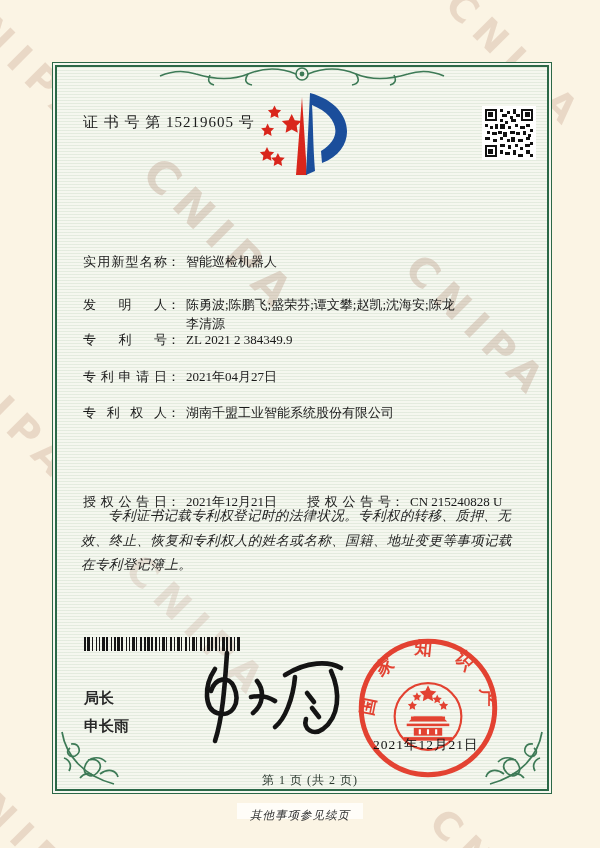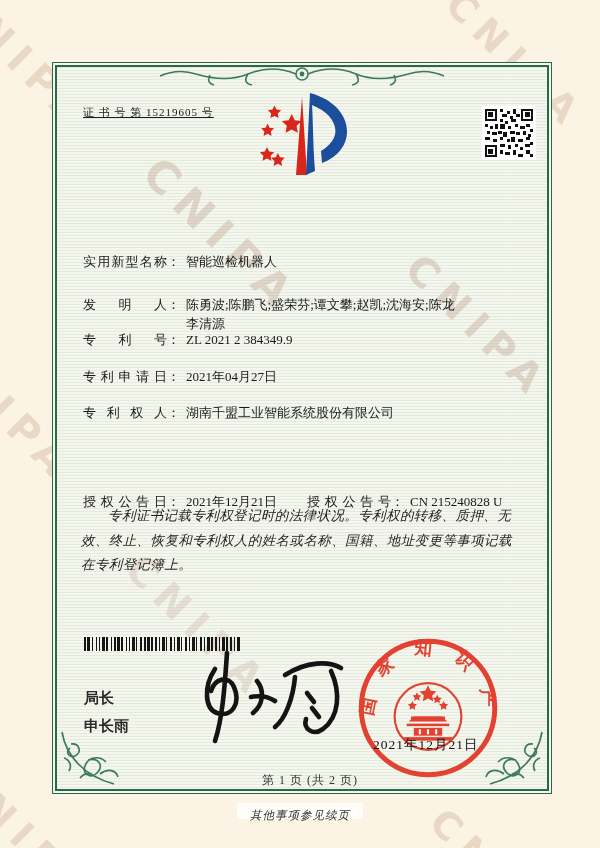--- a/index.html
+++ b/index.html
@@ -8,21 +8,21 @@
   .wm{position:absolute;font-family:"DejaVu Sans",sans-serif;font-weight:700;
       letter-spacing:10px;transform:rotate(45deg);transform-origin:left top;
       color:rgba(205,172,150,.38);z-index:0;pointer-events:none;user-select:none;}
   .wm.inside{color:rgba(198,170,152,.45);}
   .cert{position:absolute;left:52px;top:62px;width:500px;height:732px;
         border:1px solid #2b6847;padding:2px;box-sizing:border-box;z-index:1;background:#f5f7ef;}
   .cert-inner{position:relative;width:100%;height:100%;box-sizing:border-box;
         border:2px solid #2b6847;
         background:repeating-linear-gradient(180deg,rgba(110,155,110,.13) 0 1px,rgba(255,255,255,0) 1px 3px),#f5f7ef;
         overflow:hidden;}
-  .certno{position:absolute;left:26px;top:38px;font-size:11px;letter-spacing:1px;color:#1c1c1c;text-decoration:underline;}
+  .certno{position:absolute;left:26px;top:46px;font-size:15px;letter-spacing:1px;color:#1c1c1c;}
   .garland{position:absolute;left:50%;transform:translateX(-50%);top:-5px;}
   .logo{position:absolute;left:198px;top:26px;}
   .qr{position:absolute;left:425px;top:39px;width:48px;height:48px;background:#fff;padding:3px;}
   .title{position:absolute;left:0;right:0;top:110px;text-align:center;
          font-size:30px;font-weight:700;letter-spacing:7px;color:#111;}
   .row{position:absolute;left:26px;font-size:13px;line-height:19px;color:#1a1a1a;width:450px;}
   .lbl{display:inline-block;width:84px;text-align:justify;text-align-last:justify;vertical-align:top;}
   .colon{vertical-align:top;}
   .val{display:inline-block;width:340px;margin-left:6px;white-space:pre-line;vertical-align:top;}
   .grant .lbl2{display:inline-block;width:84px;text-align:justify;text-align-last:justify;vertical-align:top;margin-left:30px;}

